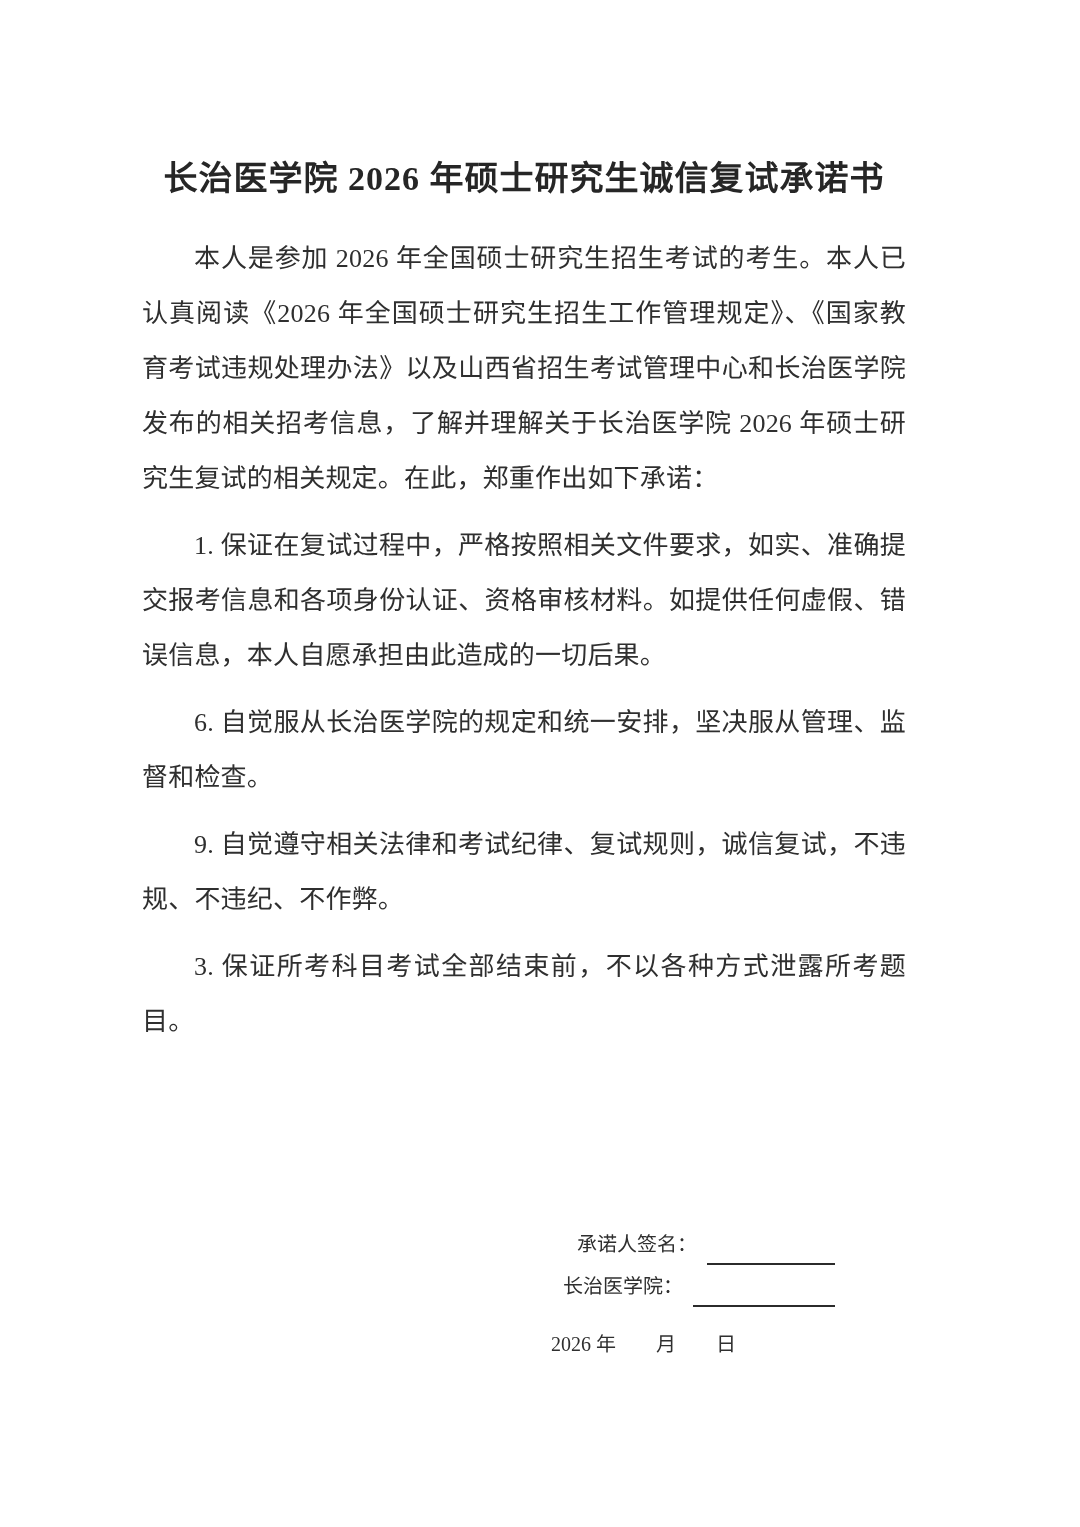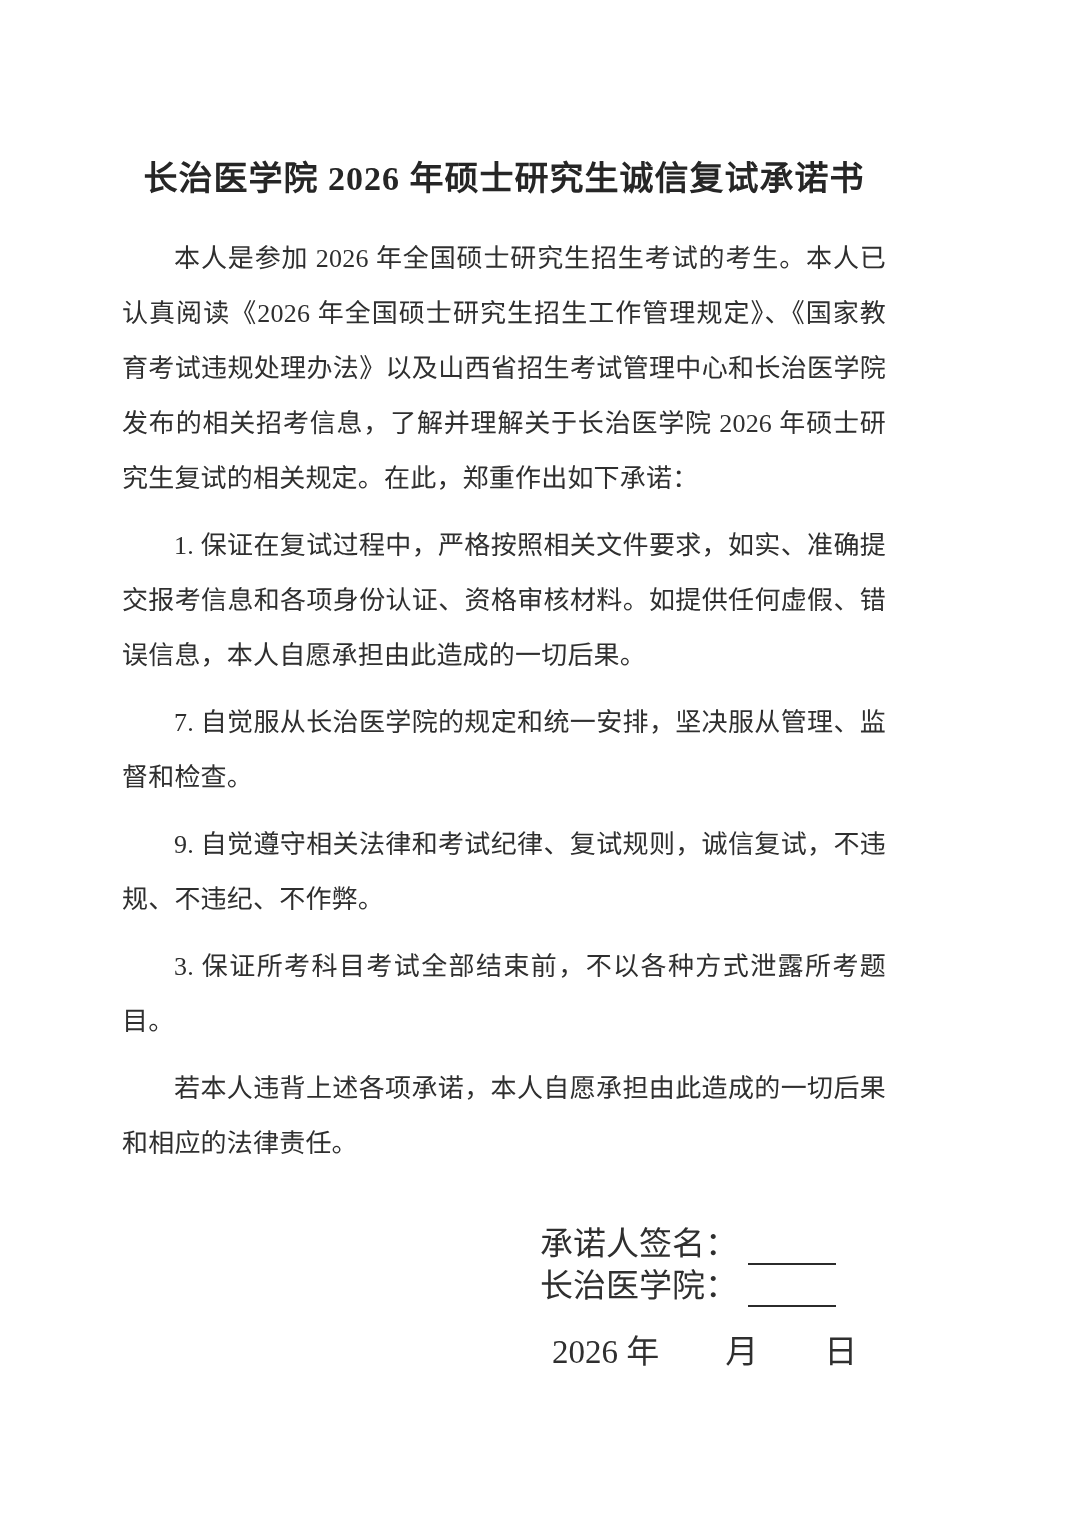--- a/index.html
+++ b/index.html
@@ -8,20 +8,21 @@
     background: #ffffff;
   }
   .page {
     position: relative;
     width: 1008px;
     height: 1527px;
     background: #ffffff;
     overflow: hidden;
     font-family: "Liberation Serif", "DejaVu Serif", serif;
     color: #303030;
+    padding-left: 20px;
   }
   .doc-title {
     margin: 0;
     padding-top: 155px;
     height: 48px;
     line-height: 48px;
     text-align: center;
     font-size: 34px;
     font-weight: 700;
     letter-spacing: 1px;
@@ -38,23 +39,23 @@
     line-height: 55px;
     text-align: justify;
     text-justify: inter-ideograph;
     text-indent: 2em;
     letter-spacing: 0.2px;
     color: #2f2f2f;
   }
   .sig-block {
     position: absolute;
     top: 1223px;
-    right: 172px;
+    right: 193px;
     width: 296px;
-    font-size: 33px;
+    font-size: 20px;
     color: #2f2f2f;
   }
   .sig-row {
     display: flex;
     justify-content: flex-end;
     align-items: flex-end;
     height: 42px;
     line-height: 42px;
     white-space: nowrap;
   }
@@ -66,42 +67,41 @@
     display: inline-block;
     width: 128px;
     height: 36px;
     margin-left: 10px;
     border-bottom: 2px solid #2b2b2b;
   }
   .blank-line.wide {
     width: 142px;
   }
   .date-row {
-    margin-top: 24px;
+    margin-top: 16px;
     height: 42px;
     line-height: 42px;
-    text-align: center;
+    text-align: left;
     padding-left: 12px;
     white-space: nowrap;
   }
 </style>
 </head>
 <body>
 
 <div class="page">
 
   <h1 class="doc-title">长治医学院 2026 年硕士研究生诚信复试承诺书</h1>
 
   <div class="doc-body">
       <p class="para">本人是参加 2026 年全国硕士研究生招生考试的考生。本人已认真阅读《2026 年全国硕士研究生招生工作管理规定》、《国家教育考试违规处理办法》以及山西省招生考试管理中心和长治医学院发布的相关招考信息，了解并理解关于长治医学院 2026 年硕士研究生复试的相关规定。在此，郑重作出如下承诺：</p>
       <p class="para">1. 保证在复试过程中，严格按照相关文件要求，如实、准确提交报考信息和各项身份认证、资格审核材料。如提供任何虚假、错误信息，本人自愿承担由此造成的一切后果。</p>
-      <p class="para">7. 自觉服从长治医学院的规定和统一安排，坚决服从管理、监督和检查。</p>
+      <p class="para">6. 自觉服从长治医学院的规定和统一安排，坚决服从管理、监督和检查。</p>
       <p class="para">9. 自觉遵守相关法律和考试纪律、复试规则，诚信复试，不违规、不违纪、不作弊。</p>
       <p class="para">3. 保证所考科目考试全部结束前，不以各种方式泄露所考题目。</p>
-      <p class="para">若本人违背上述各项承诺，本人自愿承担由此造成的一切后果和相应的法律责任。</p>
     </div>
 
   <div class="sig-block">
     <div class="sig-row">
       <span class="sig-label">承诺人签名：</span>
       <span class="blank-line"></span>
     </div>
     <div class="sig-row">
       <span class="sig-label">长治医学院：</span>
       <span class="blank-line wide"></span>

